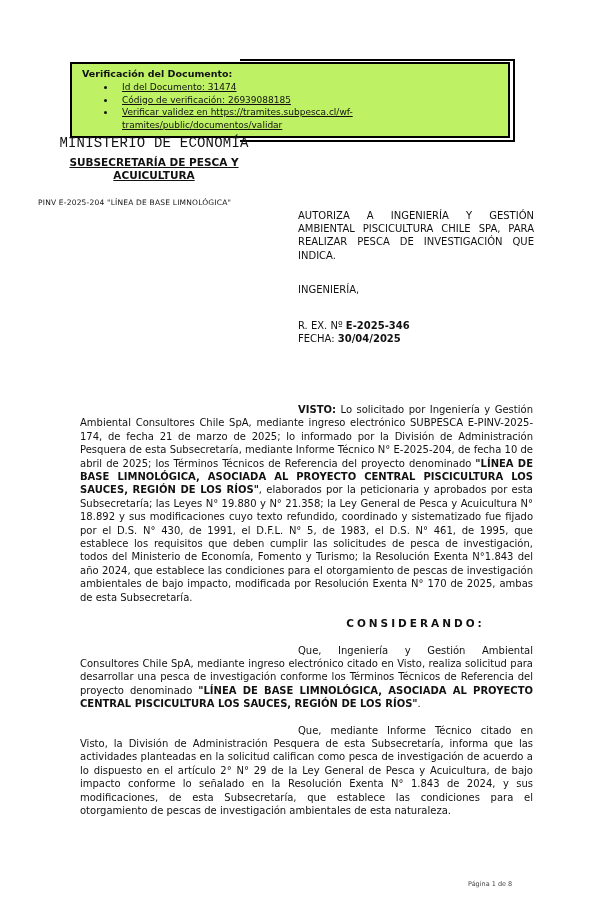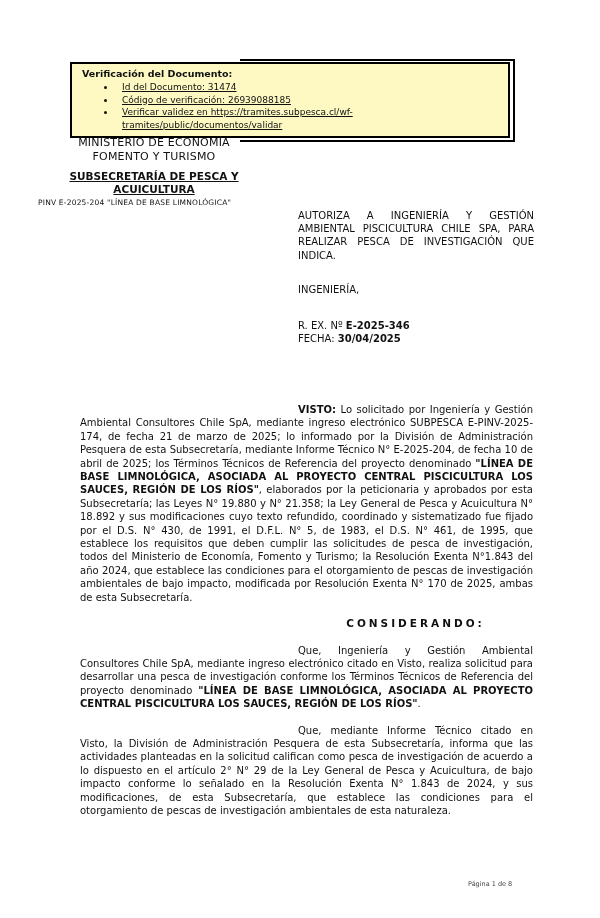--- a/index.html
+++ b/index.html
@@ -6,33 +6,33 @@
   html,body { background:#ffffff; }
   .page {
     position:relative; width:600px; height:918px; background:#ffffff;
     font-family:"DejaVu Sans","Liberation Sans",sans-serif; color:#111111;
     overflow:hidden;
   }
 
   
   .verify-box {
     position:absolute; left:70px; top:62px; width:440px;
-    border:2px solid #000; padding:3px 8px 5px 10px; background:#fef9c3;
+    border:2px solid #000; padding:3px 8px 5px 10px; background:#bef264;
   }
   .verify-box::after {
     content:""; position:absolute; top:-5px; right:-7px; bottom:-6px; left:168px;
     border:2px solid #000; border-left:none; pointer-events:none;
   }
   .verify-title { font-weight:bold; font-size:9.5px; line-height:13px; }
   .verify-list { list-style:disc; margin:1px 0 0 34px; font-size:9px; line-height:12.5px; }
   .verify-list li { padding-left:6px;text-decoration:underline; }
 
   
   .org-header { position:absolute; left:40px; top:136px; width:228px; text-align:center; }
-  .ministry-line { font-size:11px; line-height:14px; letter-spacing:0.2px; }
+  .ministry-line { font-size:14px; line-height:14px; letter-spacing:0.2px;font-family:Liberation Mono, monospace; }
   .subsec {
     display:inline-block; margin-top:6px; width:192px;
     font-weight:bold; font-size:10.5px; line-height:13px; text-decoration:underline;
   }
   .pinv { position:absolute; left:38px; top:198px; font-size:7.5px; letter-spacing:0.2px; }
 
   
   .res-block { position:absolute; left:298px; top:209px; width:236px; font-size:10px; line-height:13.2px; }
   .res-subject { text-align:justify; }
   .res-city { margin-top:21px; }
@@ -62,21 +62,20 @@
     <div class="verify-title">Verificación del Documento:</div>
     <ul class="verify-list">
       <li>Id del Documento: 31474</li>
       <li>Código de verificación: 26939088185</li>
       <li>Verificar validez en https://tramites.subpesca.cl/wf-tramites/public/documentos/validar</li>
     </ul>
   </div>
 
   <div class="org-header">
     <div class="ministry-line">MINISTERIO DE ECONOMÍA</div>
-    <div class="ministry-line">FOMENTO Y TURISMO</div>
     <span class="subsec">SUBSECRETARÍA DE PESCA Y ACUICULTURA</span>
   </div>
 
   <div class="pinv">PINV E-2025-204 "LÍNEA DE BASE LIMNOLÓGICA"</div>
 
   <div class="res-block">
     <div class="res-subject">AUTORIZA A INGENIERÍA Y GESTIÓN AMBIENTAL PISCICULTURA CHILE SPA, PARA REALIZAR PESCA DE INVESTIGACIÓN QUE INDICA.</div>
     <div class="res-city">INGENIERÍA,</div>
     <div class="res-rex"><span>R. EX. Nº </span><span class="b">E-2025-346</span></div>
     <div class="res-fecha"><span>FECHA: </span><span class="b">30/04/2025</span></div>

